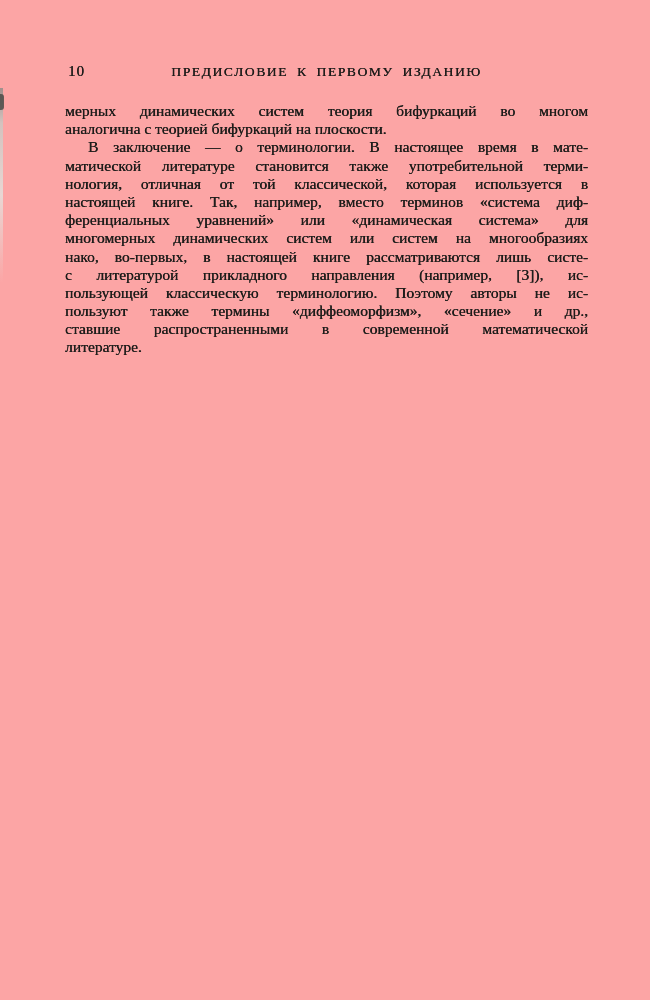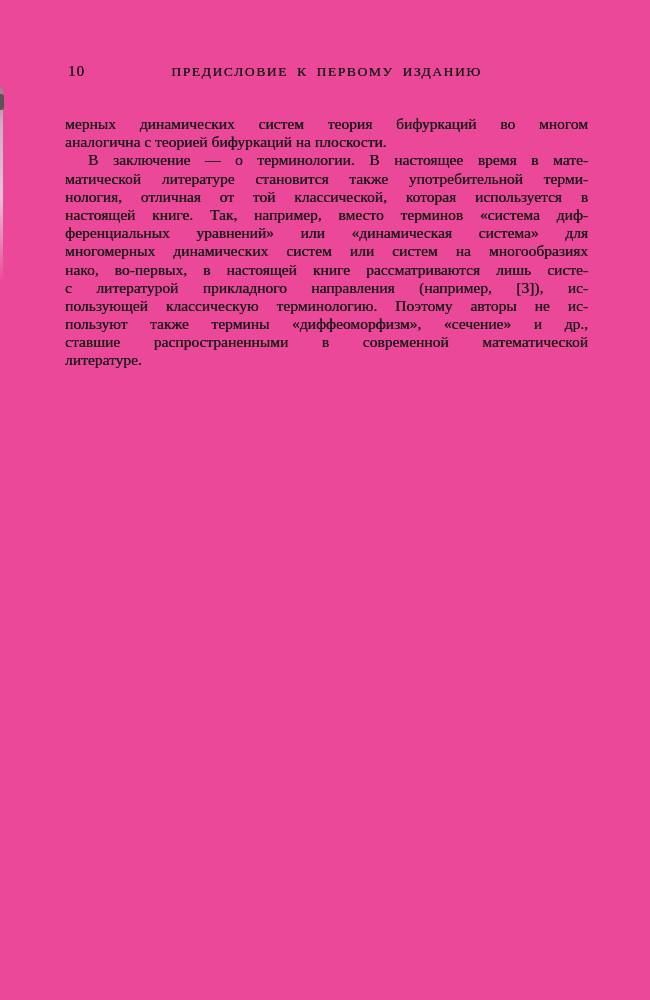--- a/index.html
+++ b/index.html
@@ -4,21 +4,21 @@
 <style>
   html, body {
     margin: 0;
     padding: 0;
     background: #e8e8e6;
   }
   .page {
     position: relative;
     width: 650px;
     height: 1000px;
-    background: #ec4899;
+    background: #fca5a5;
     overflow: hidden;
     font-family: "Liberation Serif", "DejaVu Serif", serif;
     color: #1e1d1b;
   }
   
   .edge-strip {
     position: absolute;
     left: 0;
     top: 88px;
     width: 3px;
@@ -57,21 +57,21 @@
     right: 0;
     top: 2px;
     text-align: center;
     font-size: 13.5px;
     letter-spacing: 1.6px;
     word-spacing: 4px;
     text-shadow: 0.3px 0 0 currentColor;
   }
   .body-block {
     position: absolute;
-    top: 115px;
+    top: 102px;
     left: 65px;
     width: 523px;
   }
   .line {
     height: 18.2px;
     line-height: 18.2px;
     font-size: 15.5px;
     text-shadow: 0.35px 0 0 currentColor;
     overflow: visible;
   }

